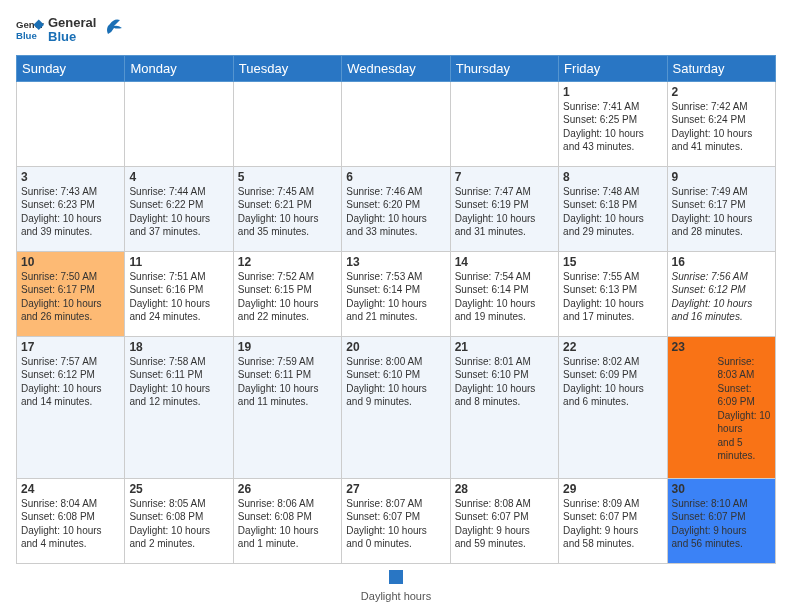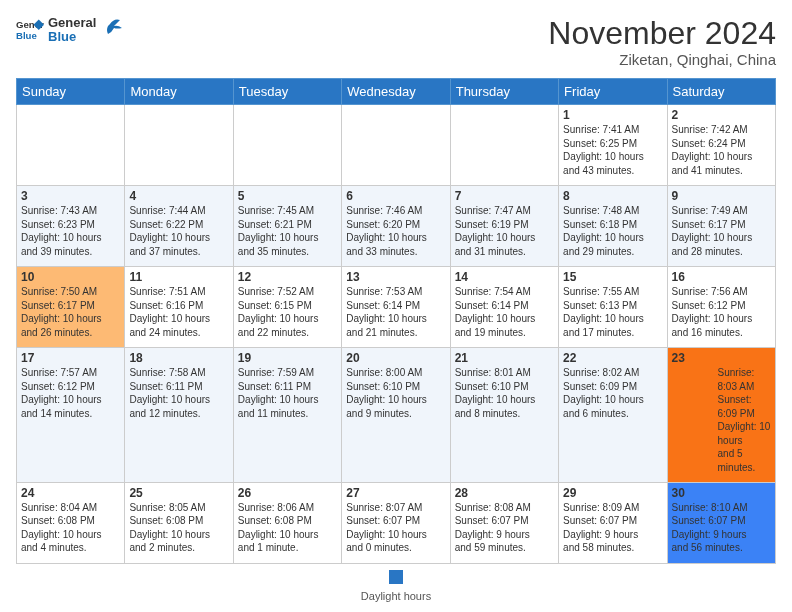--- a/index.html
+++ b/index.html
@@ -118,24 +118,20 @@
         <polygon points="26,4 32,10 26,16 20,10" fill="#1a6fb5"></polygon>
       </svg>
       <div style="display:flex;flex-direction:column;">
         <span style="font-size:13px;font-weight:bold;color:#333;line-height:1.1;">General</span>
         <span style="font-size:13px;font-weight:bold;color:#1a6fb5;line-height:1.1;">Blue</span>
       </div>
       <svg width="22" height="28" viewBox="0 0 22 28">
         <path d="M10 8 Q14 2 20 4 Q16 8 14 10 Q18 9 22 12 Q17 13 14 12 Q12 16 8 18 Q6 14 8 10 Z" fill="#1a6fb5"></path>
       </svg>
     </div>
-    <div class="title-section">
-      <div class="month-title">November 2024</div>
-      <div class="subtitle">Ziketan, Qinghai, China</div>
-    </div>
   </div>
 
   <table class="calendar">
     <thead>
       <tr>
         <th>Sunday</th>
         <th>Monday</th>
         <th>Tuesday</th>
         <th>Wednesday</th>
         <th>Thursday</th>
@@ -254,21 +250,21 @@
           </td>
           <td style="background: rgb(255, 255, 255);">
             <span class="day-num">15</span>
             <div class="day-info" style="white-space: pre-line;">Sunrise: 7:55 AM
 Sunset: 6:13 PM
 Daylight: 10 hours
 and 17 minutes.</div>
           </td>
           <td style="background: rgb(255, 255, 255);">
             <span class="day-num">16</span>
-            <div class="day-info" style="white-space: pre-line;">Sunrise: 7:56 AM
+            <div class="day-info" style="white-space: pre-line; font-style: italic;">Sunrise: 7:56 AM
 Sunset: 6:12 PM
 Daylight: 10 hours
 and 16 minutes.</div>
           </td>
         </tr>
         <tr>
           <td style="background: rgb(240, 245, 251);">
             <span class="day-num">17</span>
             <div class="day-info" style="white-space: pre-line;">Sunrise: 7:57 AM
 Sunset: 6:12 PM

